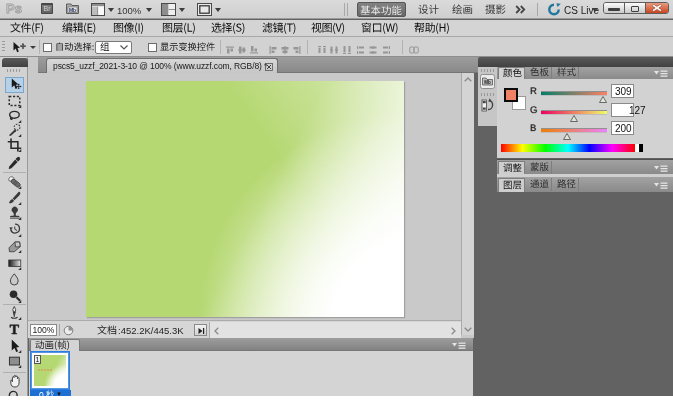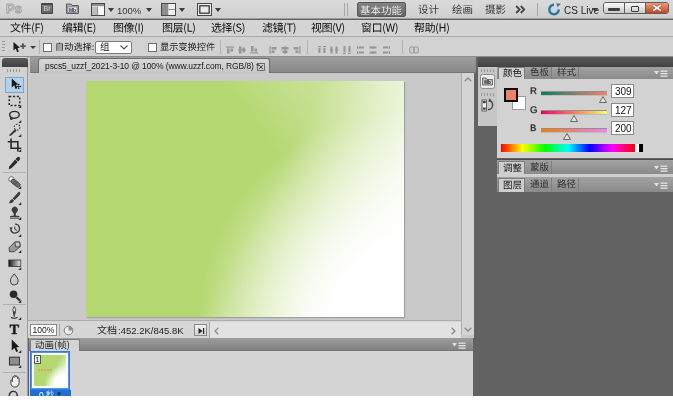--- a/index.html
+++ b/index.html
@@ -309,21 +309,21 @@
     </svg>
     <svg class="abs" style="left:7px;top:374px" width="15" height="14" viewBox="0 0 14.5 14">
       <path d="M3.6 6.2 L3.6 9.3 C3.6 11.8 5.6 13 7.7 13 C10.2 13 11.8 11.4 11.8 8.9 L11.8 4.6 C11.8 3.3 10.3 3.3 10.2 4.6 L10.2 3.1 C10.2 1.7 8.6 1.7 8.5 3.1 L8.5 2.4 C8.5 1.1 6.9 1.1 6.8 2.4 L6.8 3.6 C6.8 2.3 5.3 2.3 5.2 3.6 L5.2 7.6 C4.6 6.6 4.5 6 3.6 6.2 Z" fill="#f2f2f2" stroke="#333" stroke-width="0.9"></path>
     </svg>
     <svg class="abs" style="left:7px;top:390px" width="15" height="14" viewBox="0 0 14.5 14">
       <circle cx="6" cy="5.3" r="3.9" fill="none" stroke="#2a2a2a" stroke-width="1.4"></circle>
       <path d="M8.9 8.2 L12.8 12.1" stroke="#2a2a2a" stroke-width="1.9"></path>
     </svg>
     <div class="abs" style="left:4px;top:408px;width:8px;height:6px;background:#000;border:1px solid #666"></div>
     <div class="abs" style="left:18px;top:409px;width:7px;height:5px;background:#fff;border:1px solid #555"></div>
-    <div class="abs" style="left:30px;top:57px;width:446px;height:16px;background:linear-gradient(#9d9d9d,#898989);border-bottom:1px solid #757575">
+    <div class="abs" style="left:38px;top:57px;width:446px;height:16px;background:linear-gradient(#9d9d9d,#898989);border-bottom:1px solid #757575">
       <div class="abs" style="left:8px;top:1px;width:232px;height:15px;background:linear-gradient(#d8d8d8,#c6c6c6);border:1px solid #6f6f6f;border-bottom:none;border-radius:3px 3px 0 0;font-size:8.5px;color:#191919;line-height:14px;padding-left:6px;white-space:nowrap;letter-spacing:-0.1px">pscs5_uzzf_2021-3-10 @ 100% (www.uzzf.com, RGB/8) *<svg style="position:absolute;right:4px;top:3.5px" width="8" height="8" viewBox="0 0 8 8">
           <rect x="0.5" y="0.5" width="7" height="7" fill="none" stroke="#555" stroke-width="0.8"></rect>
           <path d="M2 2 L6 6 M6 2 L2 6" stroke="#444" stroke-width="1"></path>
         </svg></div>
     </div>
     <div class="abs" style="left:86px;top:81px;width:318px;height:236px;background:radial-gradient(circle 240px at 102% 102%,#ffffff 32%,rgba(255,255,255,0) 88%),linear-gradient(55deg,rgba(255,255,255,0) 63%,rgba(255,255,255,0.5) 100%),linear-gradient(118deg,rgba(255,255,255,0) 54%,rgba(255,255,255,0.9) 90%,#ffffff 98%),#b6d873;box-shadow:1px 1px 1px rgba(120,120,120,0.5)"></div>
     <div class="abs" style="left:461px;top:73px;width:13px;height:262px;background:#d4d4d4;border-left:1px solid #a9a9a9"></div>
     <svg class="abs" style="left:464px;top:77px" width="8" height="5" viewBox="0 0 8 5">
       <path d="M0.7 4.3 L4 1 L7.3 4.3" fill="none" stroke="#8a8a8a" stroke-width="1.3"></path>
     </svg>
@@ -334,21 +334,21 @@
       <div class="abs" style="left:2px;top:3px;width:27px;height:12px;background:#fff;border:1px solid #8a8a8a;font-size:8.6px;text-align:center;line-height:11px;color:#222">100%</div>
       <div class="abs" style="left:31px;top:3px;width:1px;height:12px;background:#a5a5a5"></div>
       <svg class="abs" style="left:35px;top:4px" width="11" height="11" viewBox="0 0 11 11">
         <circle cx="5.5" cy="5.5" r="4.3" fill="#ededed" stroke="#7d7d7d"></circle>
         <path d="M5.5 5.5 L5.5 1.2 A4.3 4.3 0 0 1 9.8 5.5 Z" fill="#8f8f8f"></path>
       </svg>
       <div class="abs" style="left:69px;top:4px;display:flex;align-items:flex-start">
         <svg class="ct " width="21" height="12" viewBox="0 -8.8 21 12" style="vertical-align:top">
           <path d="M4.2 -8.2C4.5 -7.7 4.9 -7.1 5.0 -6.7L5.8 -6.9C5.7 -7.3 5.3 -8.0 5.0 -8.5ZM0.5 -6.6V-5.9H2.1C2.6 -4.4 3.4 -3.1 4.5 -2.0C3.4 -1.1 2.0 -0.4 0.4 0.1C0.5 0.2 0.8 0.6 0.8 0.8C2.5 0.2 3.9 -0.5 5.0 -1.5C6.2 -0.5 7.5 0.3 9.2 0.7C9.3 0.5 9.5 0.2 9.7 0.0C8.1 -0.4 6.7 -1.1 5.6 -2.0C6.6 -3.0 7.4 -4.3 8.0 -5.9H9.5V-6.6ZM5.0 -2.5C4.1 -3.5 3.4 -4.6 2.8 -5.9H7.1C6.6 -4.5 5.9 -3.4 5.0 -2.5Z M18.5 -7.8C18.3 -7.0 17.9 -6.0 17.5 -5.3L18.1 -5.2C18.5 -5.8 18.9 -6.7 19.2 -7.5ZM14.0 -7.5C14.3 -6.8 14.7 -5.8 14.9 -5.2L15.5 -5.5C15.3 -6.1 14.9 -7.0 14.6 -7.7ZM11.9 -8.4V-6.3H10.5V-5.5H11.8C11.5 -4.2 10.9 -2.6 10.3 -1.8C10.4 -1.6 10.6 -1.3 10.7 -1.1C11.1 -1.8 11.6 -2.9 11.9 -4.0V0.8H12.6V-4.2C12.9 -3.7 13.3 -3.1 13.5 -2.8L13.9 -3.4C13.8 -3.6 12.9 -4.8 12.6 -5.2V-5.5H13.9V-6.3H12.6V-8.4ZM13.7 -0.6V0.1H18.4V0.7H19.2V-4.7H16.9V-8.4H16.2V-4.7H13.9V-4.0H18.4V-2.7H14.0V-2.0H18.4V-0.6Z" fill="#222"></path>
         </svg>
-        <span style="font-size:9.5px;color:#222;line-height:12px">:452.2K/845.8K</span>
+        <span style="font-size:9.5px;color:#222;line-height:12px">:452.2K/445.3K</span>
       </div>
       <div class="abs" style="left:166px;top:3px;width:13px;height:12px;background:linear-gradient(#f2f2f2,#d2d2d2);border:1px solid #8a8a8a">
         <svg width="8" height="8" viewBox="0 0 8 8" style="display:block;margin:1.5px auto 0">
           <path d="M1.5 1 L5.5 4 L1.5 7 Z" fill="#222"></path>
           <rect x="6" y="1" width="1.2" height="6" fill="#222"></rect>
         </svg>
       </div>
       <div class="abs" style="left:181px;top:1px;width:252px;height:17px;background:#e2e2e2;border-left:1px solid #ababab"></div>
       <svg class="abs" style="left:186px;top:6px" width="5" height="8" viewBox="0 0 5 8">
         <path d="M4.3 0.7 L1 4 L4.3 7.3" fill="none" stroke="#8a8a8a" stroke-width="1.3"></path>
@@ -472,21 +472,21 @@
         <path d="M4 0.5 L7.5 6.5 L0.5 6.5 Z" fill="#dfe8d8" stroke="#5a5a5a" stroke-width="0.9"></path>
       </svg>
       <div class="abs" style="left:114px;top:17px;width:23px;height:14px;background:#fff;border:1px solid #8a8a8a;font-size:10px;line-height:13px;padding-left:3px;color:#111">309</div>
       <svg class="abs" style="left:33px;top:38px" width="9" height="10" viewBox="0 -8 9 10">
         <path d="M0.5 -3.3Q0.5 -4.9 1.3 -5.8Q2.2 -6.6 3.7 -6.6Q4.8 -6.6 5.5 -6.3Q6.2 -5.9 6.5 -5.1L5.7 -4.8Q5.4 -5.4 4.9 -5.7Q4.4 -5.9 3.7 -5.9Q2.6 -5.9 2.0 -5.2Q1.4 -4.5 1.4 -3.3Q1.4 -2.1 2.0 -1.3Q2.6 -0.6 3.8 -0.6Q4.4 -0.6 5.0 -0.8Q5.5 -1.0 5.9 -1.3V-2.5H3.9V-3.3H6.7V-1.0Q6.2 -0.5 5.4 -0.2Q4.7 0.1 3.8 0.1Q2.7 0.1 2.0 -0.3Q1.3 -0.7 0.9 -1.5Q0.5 -2.3 0.5 -3.3Z" fill="#222" stroke="#222" stroke-width="0.3"></path>
       </svg>
       <div class="abs" style="left:44px;top:43px;width:66px;height:5px;background:linear-gradient(90deg,#ee0064,#eeff64);border-top:1px solid #909090;border-bottom:1px solid #bdbdbd"></div>
       <svg class="abs" style="left:72.87058823529412px;top:48px" width="8" height="7" viewBox="0 0 8 7">
         <path d="M4 0.5 L7.5 6.5 L0.5 6.5 Z" fill="#dfe8d8" stroke="#5a5a5a" stroke-width="0.9"></path>
       </svg>
-      <div class="abs" style="left:114px;top:36px;width:23px;height:14px;background:#fff;border:1px solid #8a8a8a;font-size:10px;line-height:13px;padding-left:3px;color:#111">127</div>
+      <div class="abs" style="left:114px;top:36px;width:23px;height:14px;background:#fff;border:1px solid #8a8a8a;font-size:10px;line-height:13px;padding-left:17px;color:#111">127</div>
       <svg class="abs" style="left:33px;top:56px" width="9" height="10" viewBox="0 -8 9 10">
         <path d="M5.8 -1.8Q5.8 -1.0 5.2 -0.5Q4.6 0.0 3.4 0.0H0.8V-6.5H3.2Q5.5 -6.5 5.5 -4.9Q5.5 -4.4 5.1 -4.0Q4.8 -3.6 4.2 -3.4Q5.0 -3.4 5.4 -2.9Q5.8 -2.5 5.8 -1.8ZM4.6 -4.8Q4.6 -5.4 4.2 -5.6Q3.8 -5.8 3.2 -5.8H1.7V-3.8H3.2Q3.9 -3.8 4.2 -4.0Q4.6 -4.3 4.6 -4.8ZM4.9 -1.9Q4.9 -3.1 3.3 -3.1H1.7V-0.7H3.4Q4.2 -0.7 4.6 -1.0Q4.9 -1.3 4.9 -1.9Z" fill="#222" stroke="#222" stroke-width="0.3"></path>
       </svg>
       <div class="abs" style="left:44px;top:61px;width:66px;height:5px;background:linear-gradient(90deg,#ee8000,#ee80ff);border-top:1px solid #909090;border-bottom:1px solid #bdbdbd"></div>
       <svg class="abs" style="left:65.88235294117646px;top:66px" width="8" height="7" viewBox="0 0 8 7">
         <path d="M4 0.5 L7.5 6.5 L0.5 6.5 Z" fill="#dfe8d8" stroke="#5a5a5a" stroke-width="0.9"></path>
       </svg>
       <div class="abs" style="left:114px;top:54px;width:23px;height:14px;background:#fff;border:1px solid #8a8a8a;font-size:10px;line-height:13px;padding-left:3px;color:#111">200</div>
       <div class="abs" style="left:4px;top:77px;width:134px;height:8px;background:linear-gradient(90deg,#ff0000,#ffff00 16%,#00ff00 33%,#00ffff 50%,#0000ff 66%,#ff00ff 83%,#ff0000)"></div>
       <div class="abs" style="left:138px;top:77px;width:4px;height:8px;background:#fff"></div>

